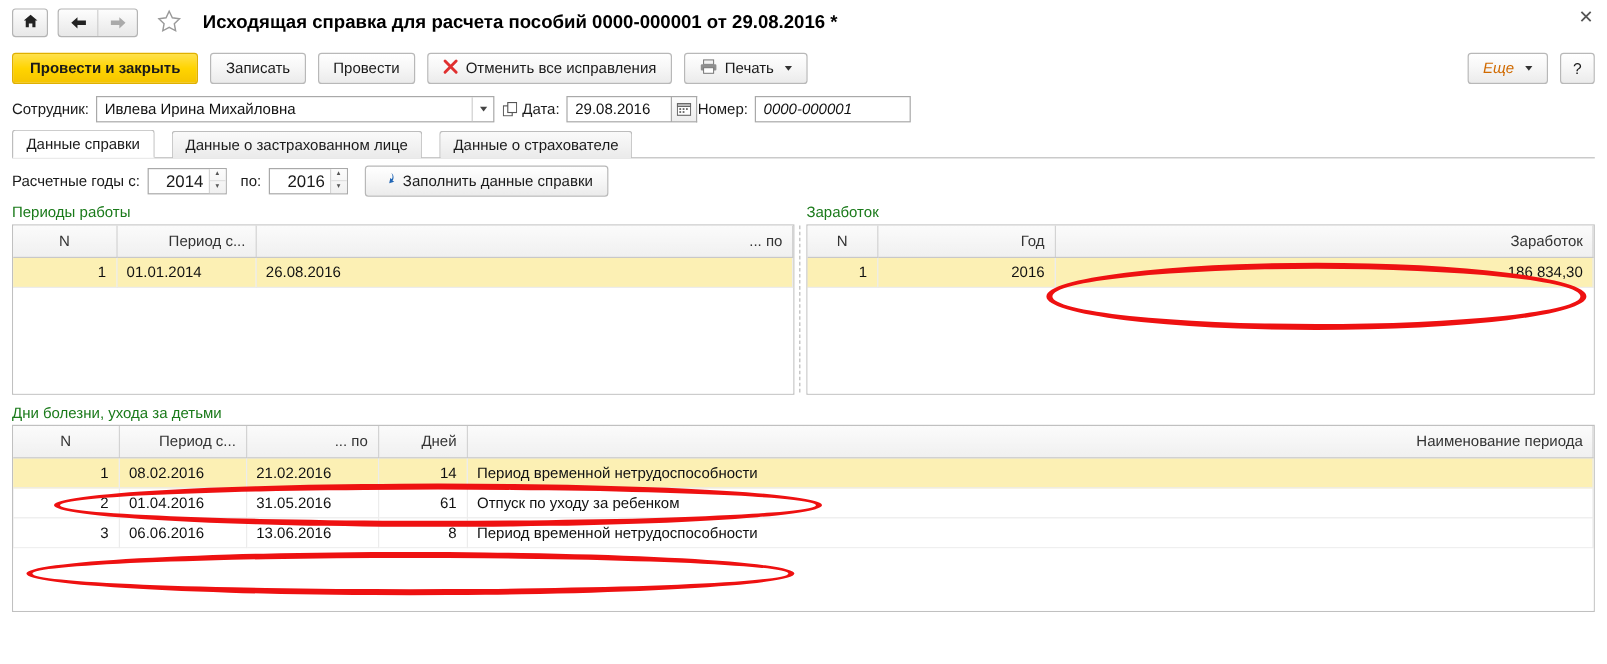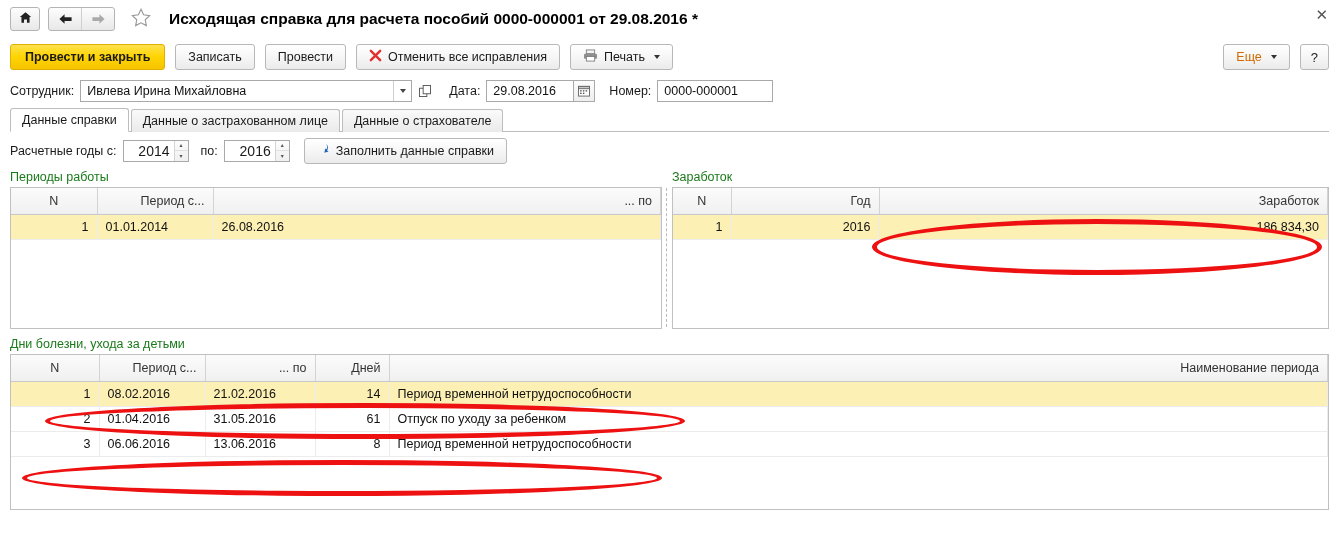--- a/index.html
+++ b/index.html
@@ -117,21 +117,21 @@
     display: inline-block;
     margin-left: 3px;
   }
   .right-cmds {
     position: absolute;
     right: 10px;
     top: 6px;
     display: flex;
     align-items: center;
   }
-  .btn.more { color: #d06a00; padding: 0 12px; }
+  .btn.more { color: #d06a00; padding: 0 12px; font-style: italic; }
   .btn.help { padding: 0 10px; margin-right: 0; font-size: 13px; }
 
   
   .fieldrow {
     height: 30px;
     display: flex;
     align-items: center;
     padding: 0 10px;
     box-sizing: border-box;
   }
@@ -181,22 +181,22 @@
     height: 22px;
     border: 1px solid #a9a9a9;
     border-left: none;
     background: linear-gradient(to bottom,#fdfdfd,#eeeeee);
     display: inline-flex;
     align-items: center;
     justify-content: center;
     box-sizing: border-box;
     cursor: pointer;
   }
-  .num-inp { width: 116px; }
-  .ml14 { margin-left: 14px; }
+  .num-inp { width: 130px; font-style: italic; }
+  .ml14 { }
 
   
   .tabs {
     display: flex;
     align-items: flex-end;
     padding: 0 10px;
     height: 26px;
     box-sizing: border-box;
     position: relative;
   }
@@ -210,21 +210,21 @@
   .tab {
     height: 23px;
     line-height: 22px;
     padding: 0 11px;
     border: 1px solid #bdbdbd;
     border-bottom: none;
     border-radius: 3px 3px 0 0;
     background: linear-gradient(to bottom, #fafafa, #eaeaea);
     font-size: 12.5px;
     color: #1a1a1a;
-    margin-right: 2px;
+    margin-right: 14px;
     cursor: pointer;
     position: relative;
     z-index: 2;
     box-sizing: border-box;
     white-space: nowrap;
   }
   .tab.active {
     background: #ffffff;
     height: 24px;
     line-height: 23px;

